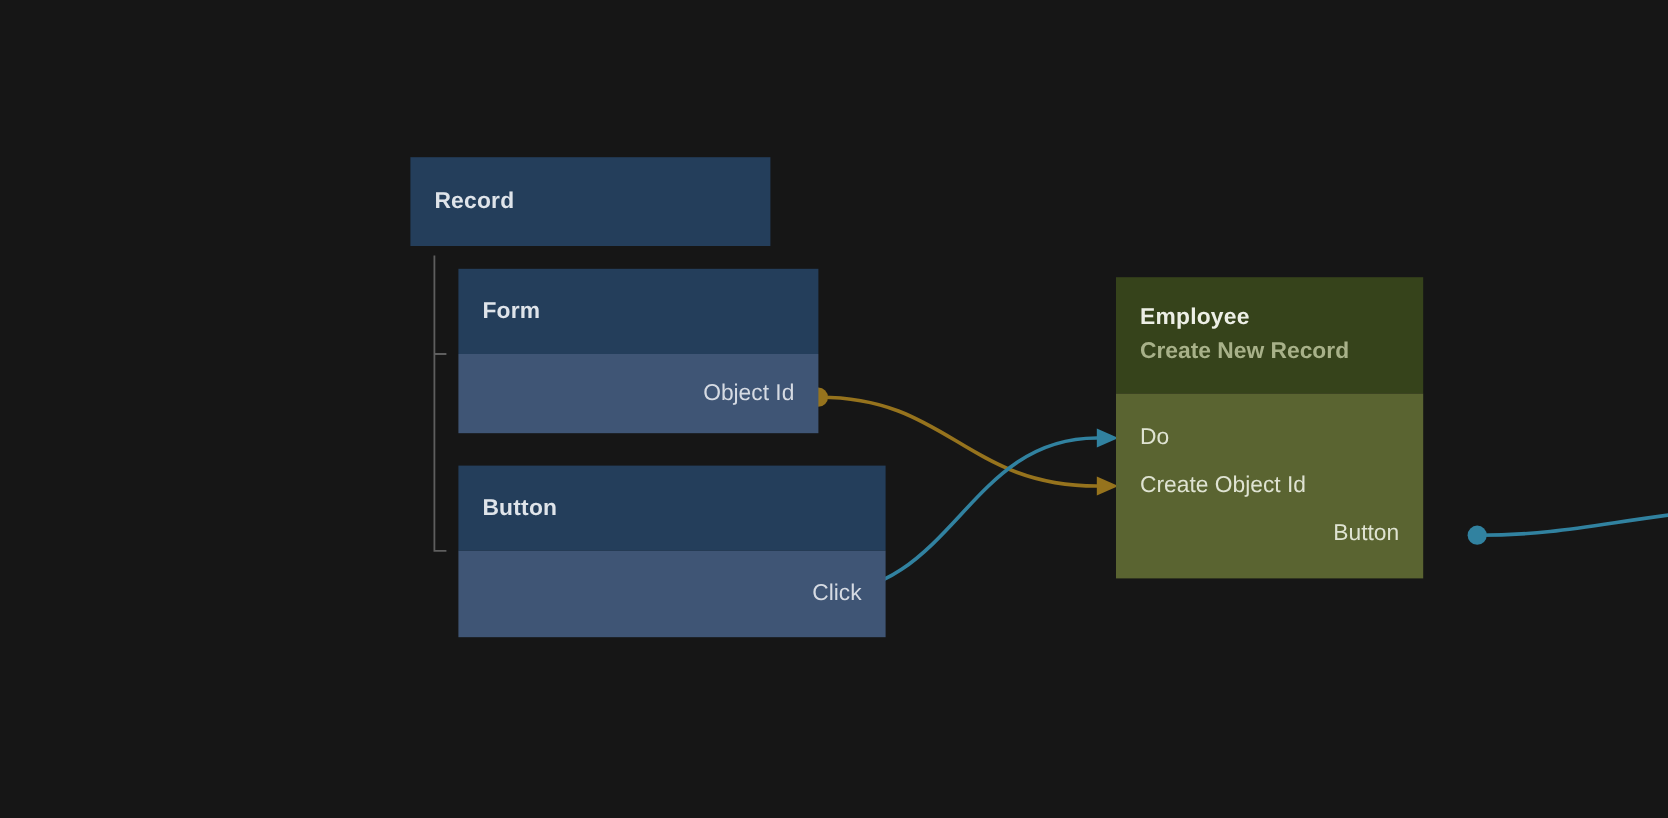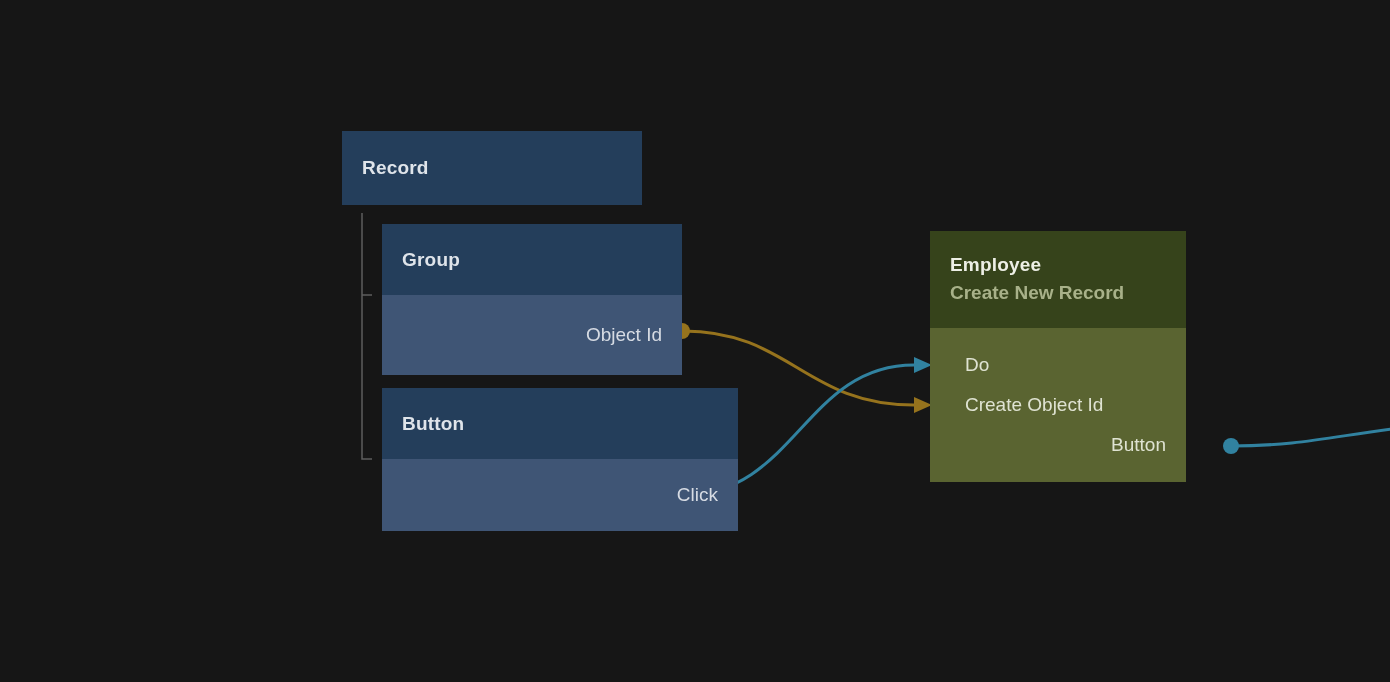--- a/index.html
+++ b/index.html
@@ -42,28 +42,28 @@
   .node-subtitle{
     font-size:19px;font-weight:700;color:var(--green-subtitle);
     line-height:1.5;
   }
   .node-body{display:flex;flex-direction:column;}
   .port-row{
     display:flex;align-items:center;font-size:19px;
     color:var(--label-text);
   }
   .port-row.out{justify-content:flex-end;padding-right:20px;}
-  .port-row.in{justify-content:flex-start;padding-left:35px;}
+  .port-row.in{justify-content:flex-start;padding-left:20px;}
   .green .port-row{color:var(--green-label);height:40px;}
   
   #node-group{left:342px;top:131px;width:300px;height:74px;}
   #node-group .node-header{height:74px;}
   #node-form{left:382px;top:224px;width:300px;}
   #node-form .node-header{height:71px;}
-  #node-form .node-body{height:80px;justify-content:center;}
+  #node-form .node-body{height:66px;justify-content:center;}
   #node-button{left:382px;top:388px;width:356px;}
   #node-button .node-header{height:71px;}
   #node-button .node-body{height:72px;justify-content:center;}
   #node-employee{left:930px;top:231px;width:256px;}
   #node-employee .node-header{height:97px;}
   #node-employee .node-body{height:154px;padding:17px 0;}
   
   .tree{stroke:var(--tree-line);stroke-width:1.5;fill:none;}
   .wire{fill:none;stroke-width:3;stroke-linecap:round;}
   .wire.amber{stroke:var(--amber);}
@@ -94,21 +94,21 @@
   </svg>
 
   <div class="node blue" id="node-group">
     <div class="node-header">
       <div class="node-title">Record</div>
     </div>
   </div>
 
   <div class="node blue" id="node-form">
     <div class="node-header">
-      <div class="node-title">Group</div>
+      <div class="node-title">Form</div>
     </div>
     <div class="node-body">
       <div class="port-row out">
         <span>Object Id</span>
       </div>
     </div>
   </div>
 
   <div class="node blue" id="node-button">
     <div class="node-header">

